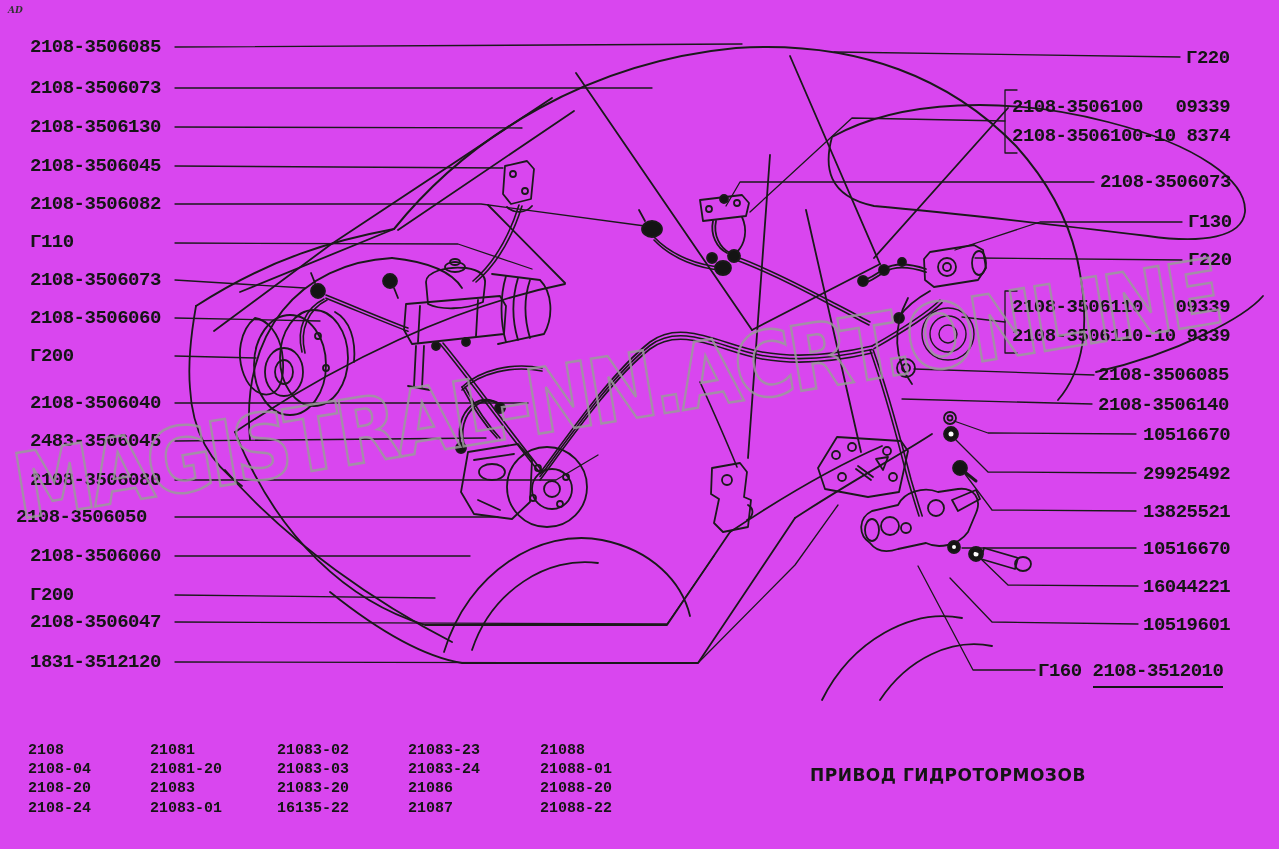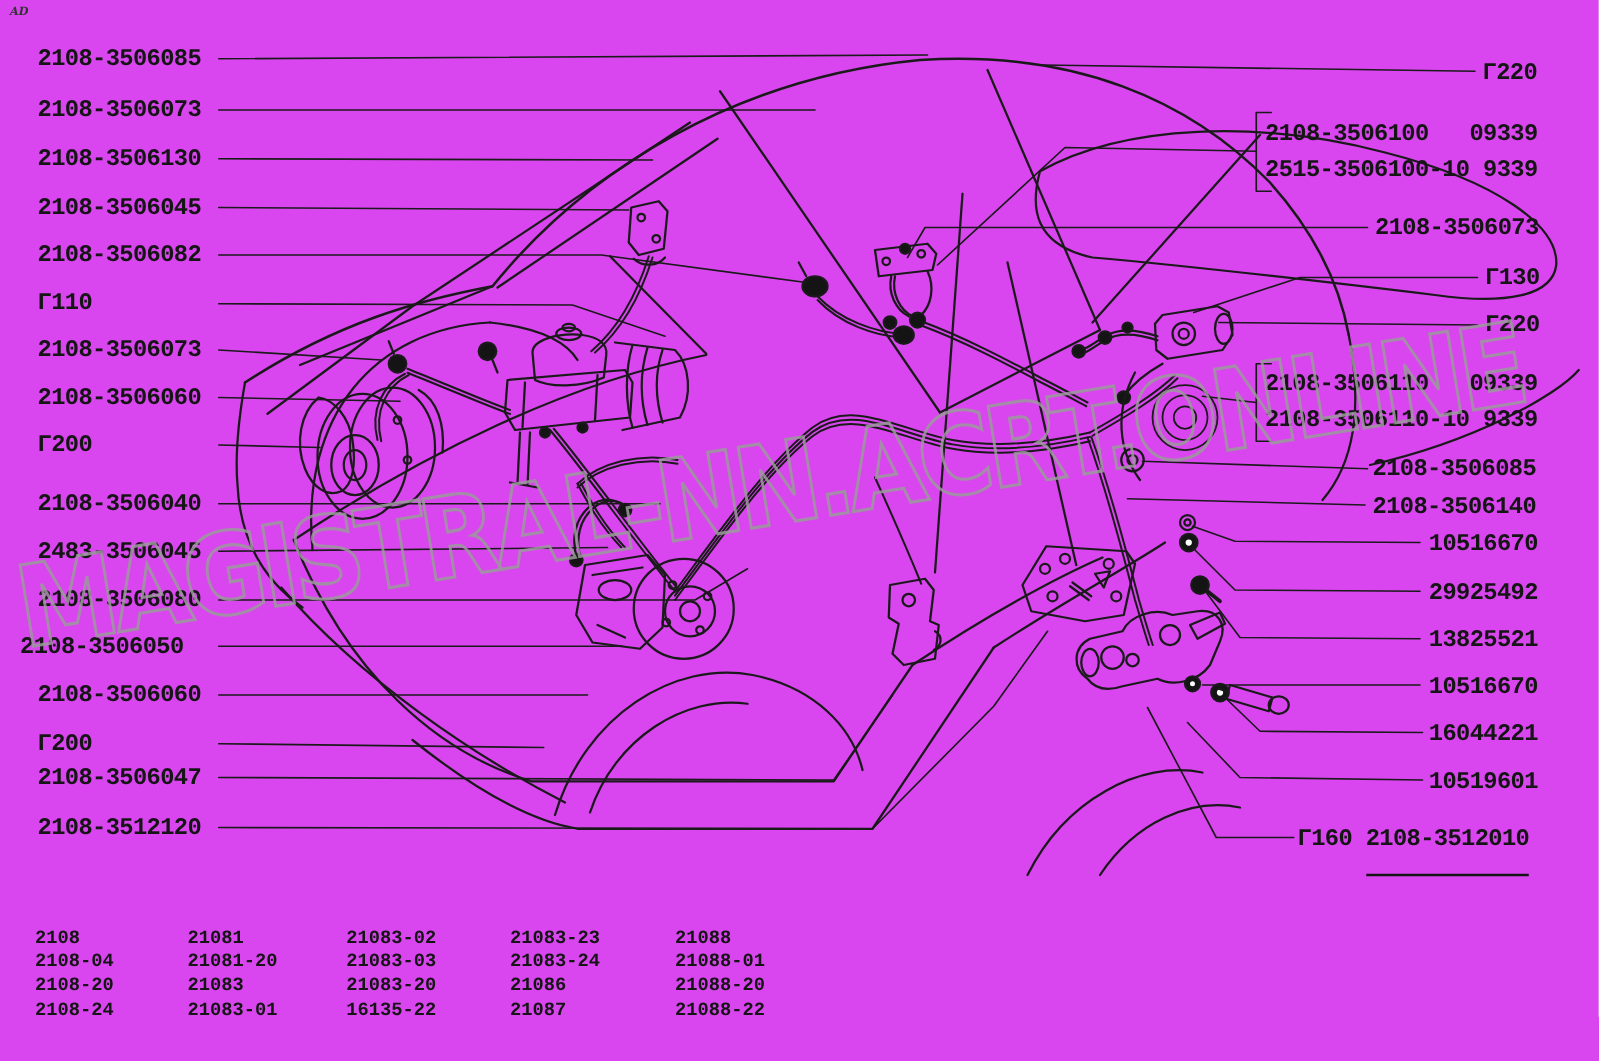--- a/index.html
+++ b/index.html
@@ -7,21 +7,21 @@
          font-family:"Liberation Mono",monospace;}
   svg.diagram{position:absolute;left:0;top:0;z-index:1;}
   .lbl{position:absolute;z-index:2;font:700 19px/22px "Liberation Mono",monospace;
        color:#151515;white-space:pre;letter-spacing:-0.5px;}
   .mdl{position:absolute;z-index:2;font:700 15px/19.2px "Liberation Mono",monospace;
        color:#151515;white-space:pre;}
   .caption{position:absolute;left:810px;top:765px;z-index:2;
        font:700 17px "DejaVu Sans",sans-serif;letter-spacing:0.5px;color:#151515;}
   .corner{position:absolute;left:8px;top:5px;z-index:2;
        font:italic 700 9px "DejaVu Serif",serif;color:#333;}
-  .ul{border-bottom:2.5px solid #151515;padding-bottom:17px;}
+  .ul{border-bottom:2.5px solid #151515;padding-bottom:4px;}
   .watermark{position:absolute;left:6px;top:436px;z-index:3;pointer-events:none;
        transform-origin:0 0;transform:rotate(-9.3deg) scaleX(0.9);
        font:700 90px "DejaVu Sans",sans-serif;letter-spacing:-5px;white-space:nowrap;
        color:transparent;-webkit-text-stroke:2.5px #9b9b9b;opacity:.85;}
 </style>
 </head>
 <body>
 
 <div class="stage">
 
@@ -275,25 +275,25 @@
   <div class="lbl" style="left:30px;top:269px">2108-3506073</div>
   <div class="lbl" style="left:30px;top:307px">2108-3506060</div>
   <div class="lbl" style="left:30px;top:345px">Г200</div>
   <div class="lbl" style="left:30px;top:392px">2108-3506040</div>
   <div class="lbl" style="left:30px;top:430px">2483-3506045</div>
   <div class="lbl" style="left:30px;top:469px">2108-3506080</div>
   <div class="lbl" style="left:16px;top:506px">2108-3506050</div>
   <div class="lbl" style="left:30px;top:545px">2108-3506060</div>
   <div class="lbl" style="left:30px;top:584px">Г200</div>
   <div class="lbl" style="left:30px;top:611px">2108-3506047</div>
-  <div class="lbl" style="left:30px;top:651px">2108-3512120</div>
+  <div class="lbl" style="left:30px;top:651px">1831-3512120</div>
 
   <div class="lbl" style="left:1186px;top:47px">Г220</div>
   <div class="lbl" style="left:1012px;top:96px">2108-3506100   09339</div>
-  <div class="lbl" style="left:1012px;top:125px">2515-3506100-10 9339</div>
+  <div class="lbl" style="left:1012px;top:125px">2108-3506100-10 8374</div>
   <div class="lbl" style="left:1100px;top:171px">2108-3506073</div>
   <div class="lbl" style="left:1188px;top:211px">Г130</div>
   <div class="lbl" style="left:1188px;top:249px">Г220</div>
   <div class="lbl" style="left:1012px;top:296px">2108-3506110   09339</div>
   <div class="lbl" style="left:1012px;top:325px">2108-3506110-10 9339</div>
   <div class="lbl" style="left:1098px;top:364px">2108-3506085</div>
   <div class="lbl" style="left:1098px;top:394px">2108-3506140</div>
   <div class="lbl" style="left:1143px;top:424px">10516670</div>
   <div class="lbl" style="left:1143px;top:463px">29925492</div>
   <div class="lbl" style="left:1143px;top:501px">13825521</div>
@@ -302,16 +302,17 @@
   <div class="lbl" style="left:1143px;top:614px">10519601</div>
 
   <div class="lbl" style="left:1038px;top:660px"><span>Г160</span><span> </span><span class="ul">2108-3512010</span></div>
 
   <div class="mdl" style="left:28px;top:741px"><span>2108</span><br><span>2108-04</span><br><span>2108-20</span><br><span>2108-24</span></div>
   <div class="mdl" style="left:150px;top:741px"><span>21081</span><br><span>21081-20</span><br><span>21083</span><br><span>21083-01</span></div>
   <div class="mdl" style="left:277px;top:741px"><span>21083-02</span><br><span>21083-03</span><br><span>21083-20</span><br><span>16135-22</span></div>
   <div class="mdl" style="left:408px;top:741px"><span>21083-23</span><br><span>21083-24</span><br><span>21086</span><br><span>21087</span></div>
   <div class="mdl" style="left:540px;top:741px"><span>21088</span><br><span>21088-01</span><br><span>21088-20</span><br><span>21088-22</span></div>
 
+  <div class="caption">ПРИВОД ГИДРОТОРМОЗОВ</div>
 
   <div class="watermark">MAGISTRAL-NN.ACRT.ONLINE</div>
 
 </div>
 
 </body></html>

